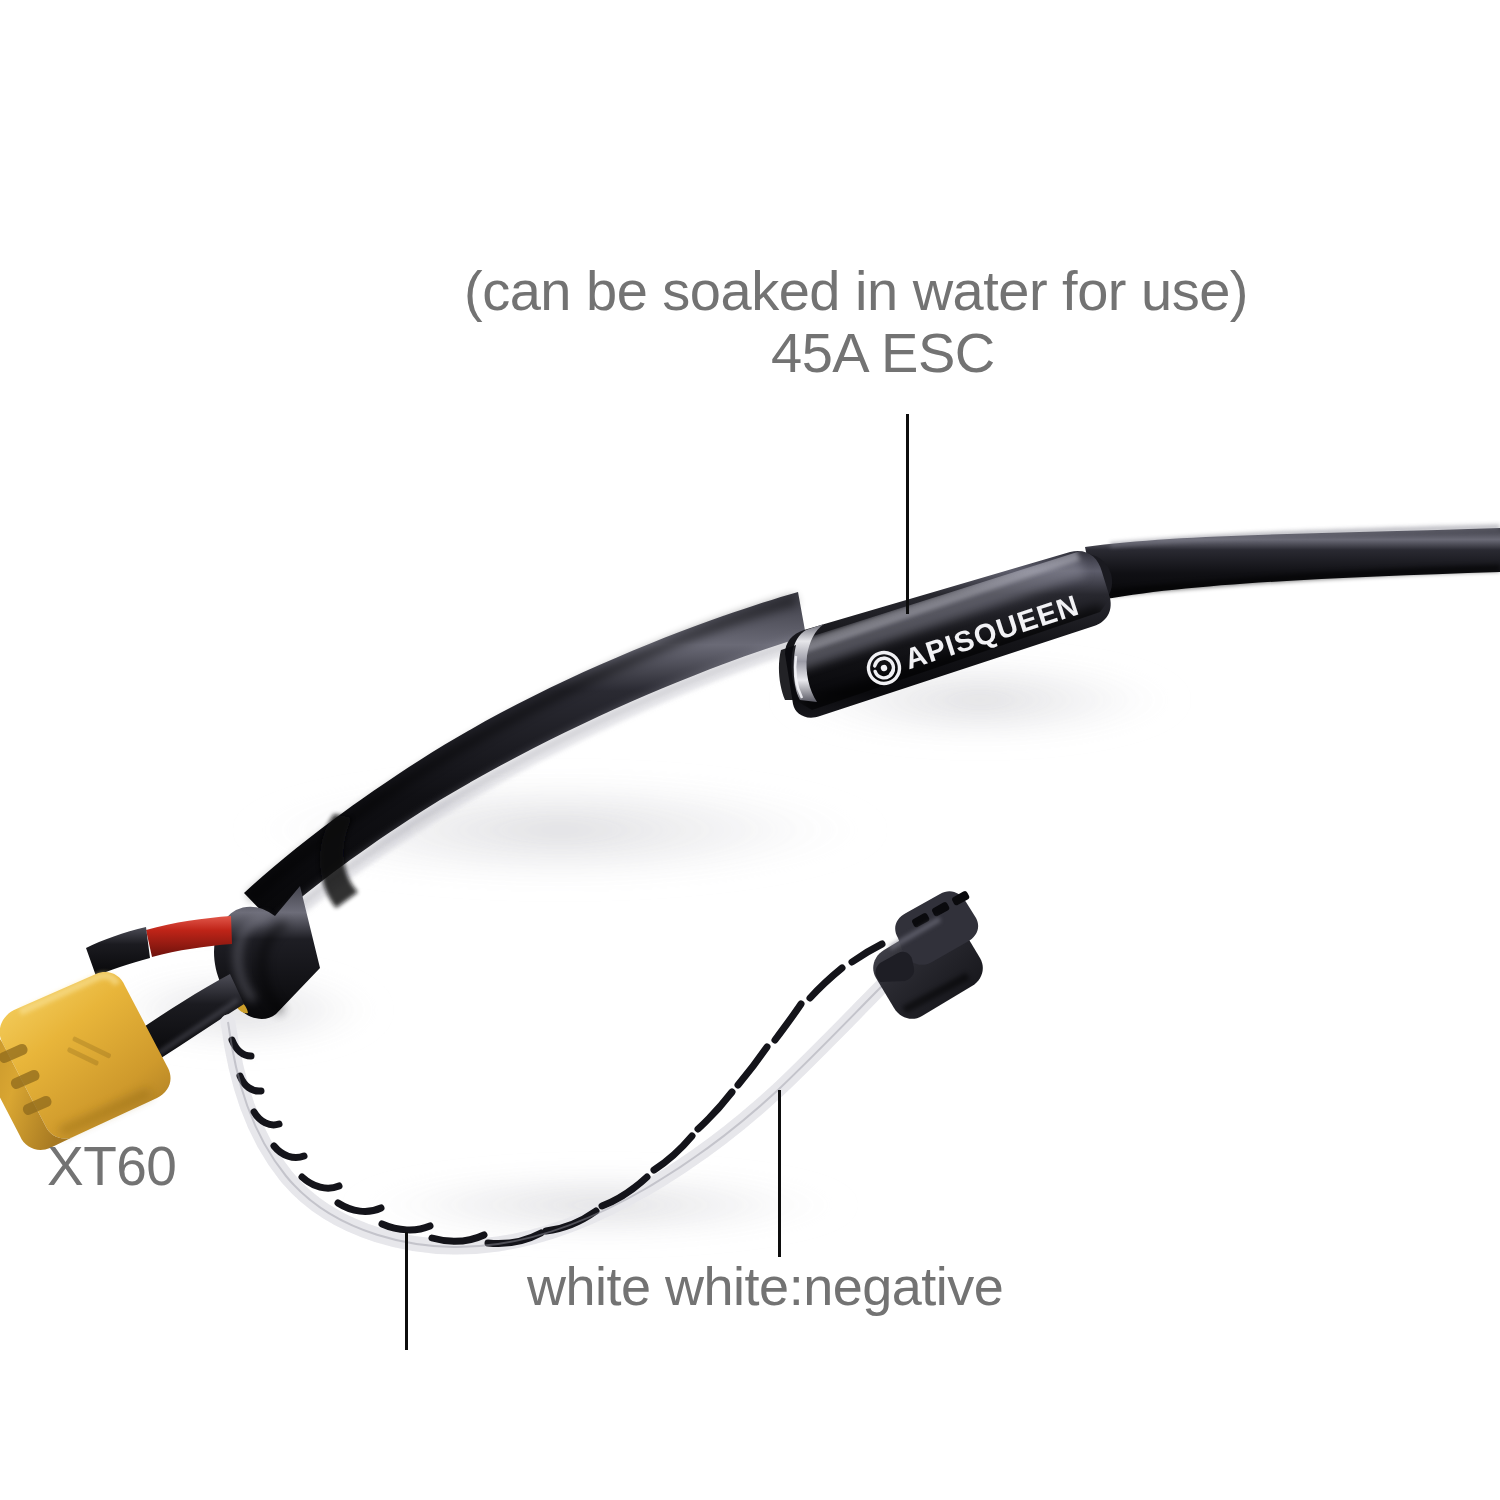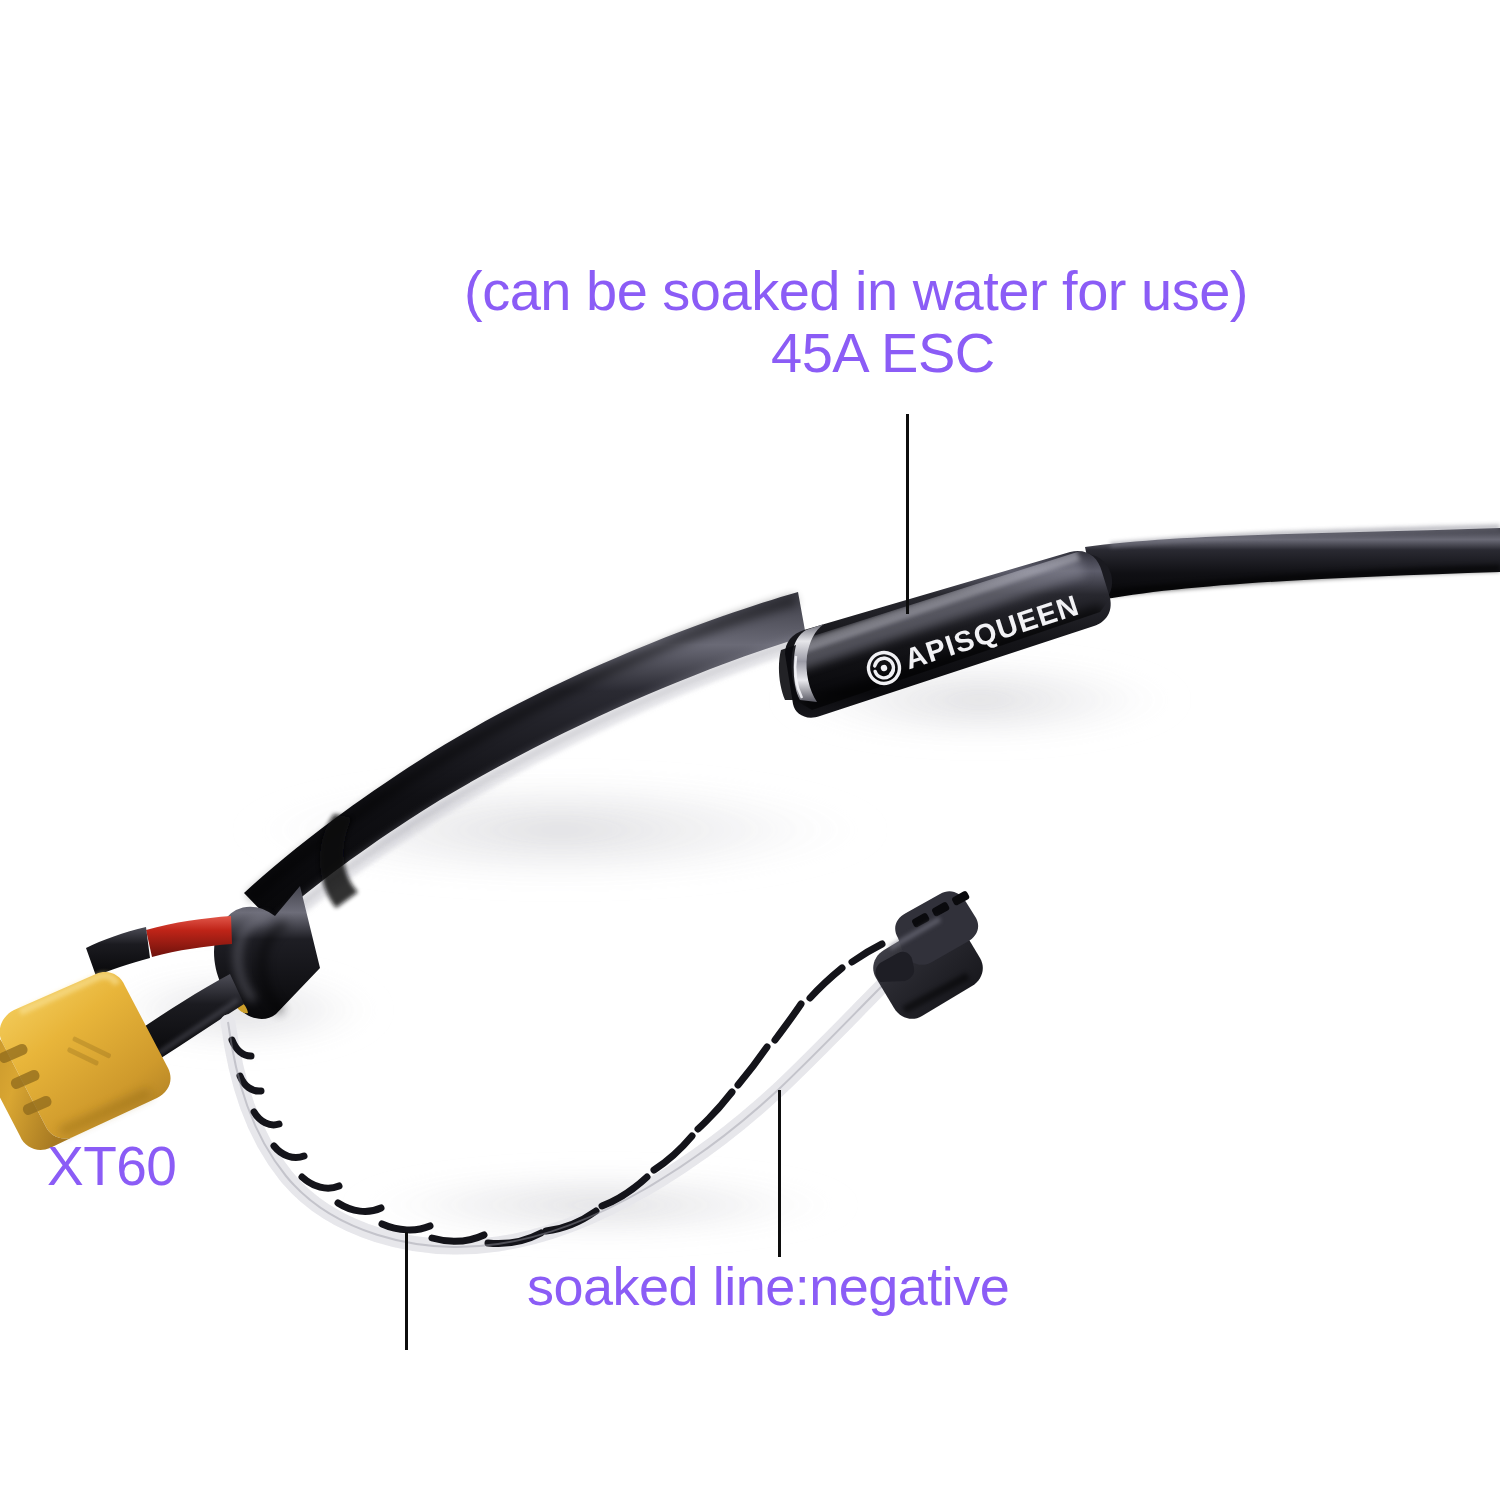--- a/index.html
+++ b/index.html
@@ -18,21 +18,21 @@
   }
   #photo {
     position: absolute;
     left: 0;
     top: 0;
     width: 1500px;
     height: 1500px;
   }
   .anno {
     position: absolute;
-    color: #8b5cf6;
+    color: #737373;
     font-family: "Liberation Sans", sans-serif;
     font-weight: 400;
     white-space: nowrap;
     letter-spacing: -0.5px;
   }
   #label-soaked {
     left: 464px;
     top: 262px;
     font-size: 56px;
     line-height: 1.05;
@@ -353,16 +353,16 @@
   <div class="leader" id="leader-esc"></div>
   <div class="leader" id="leader-white"></div>
   <div class="leader" id="leader-black"></div>
 
   <div class="anno" id="label-soaked">(can be soaked in water for use)</div>
 
   <div class="anno" id="label-esc">45A ESC</div>
 
   <div class="anno" id="label-xt60">XT60</div>
 
-  <div class="anno" id="label-white">soaked line:negative</div>
+  <div class="anno" id="label-white">white white:negative</div>
 
 
 </div>
 
 </body></html>

